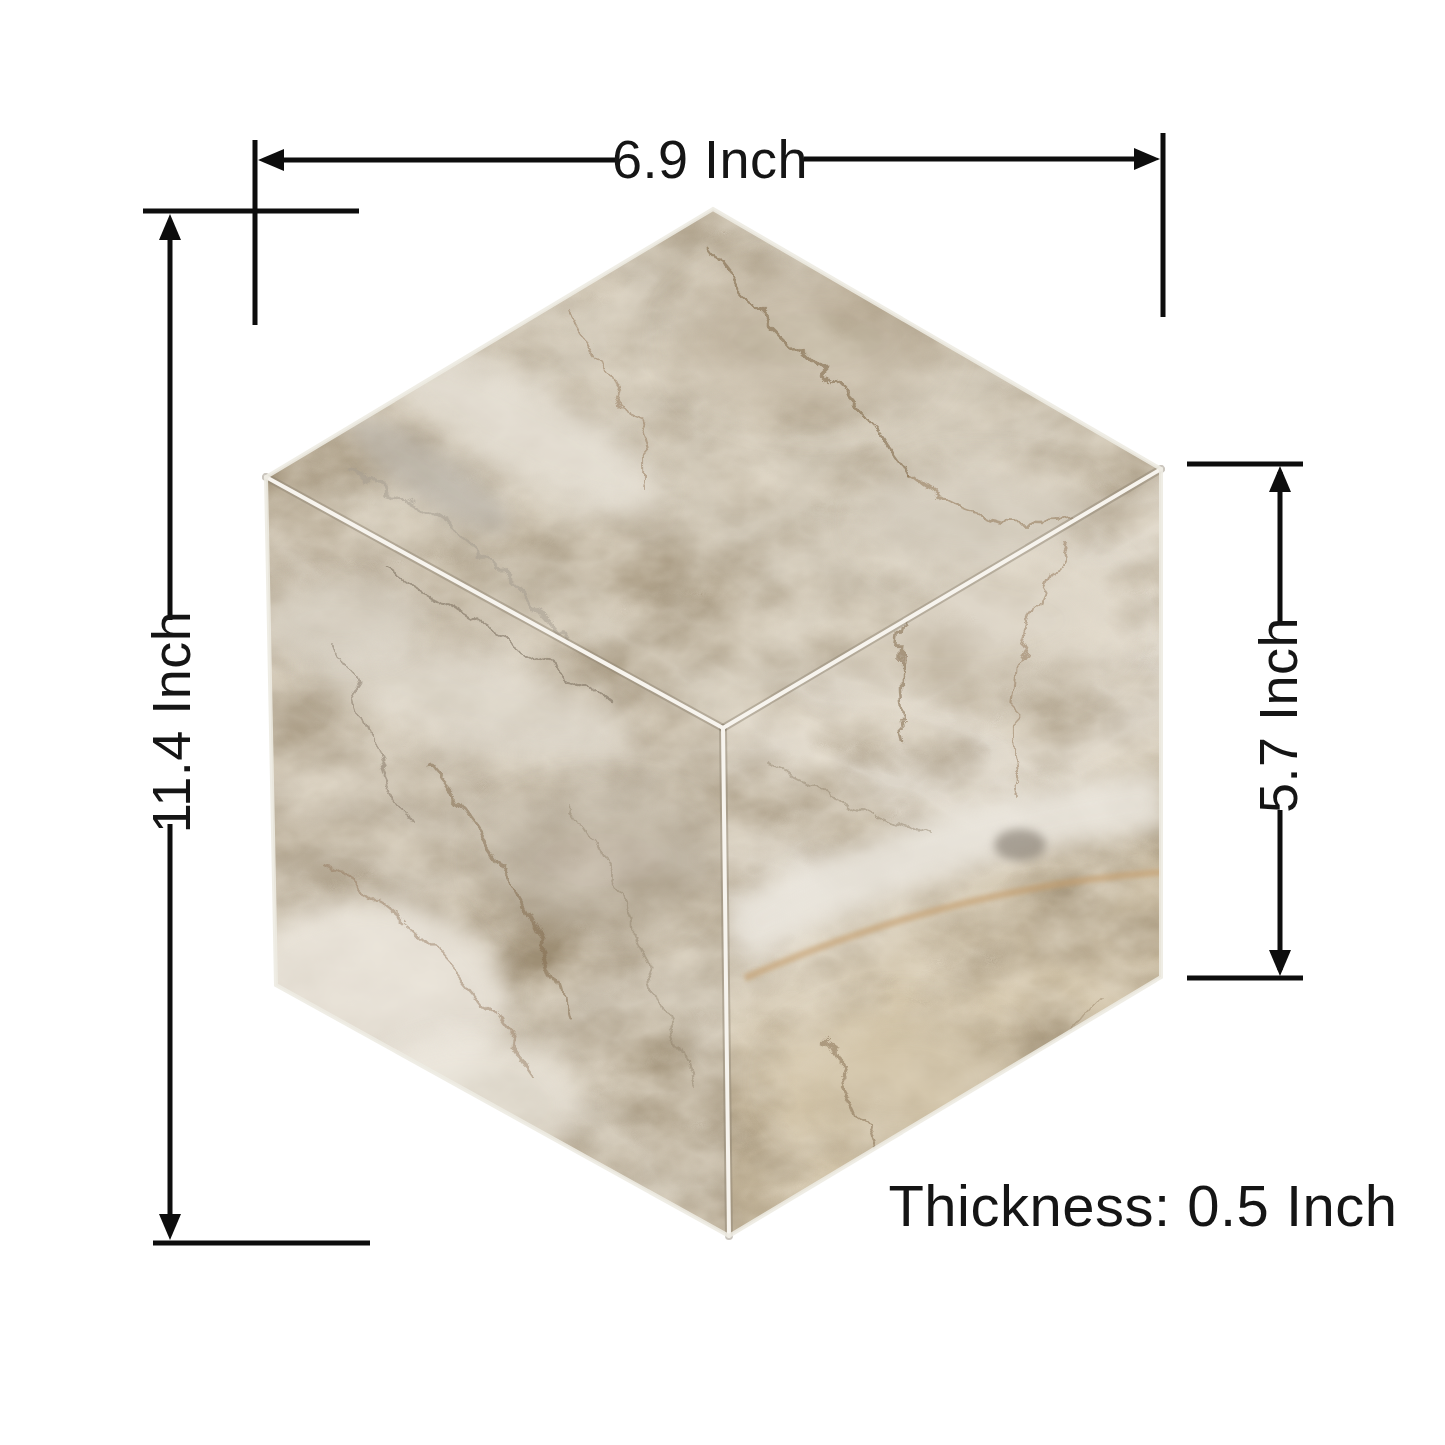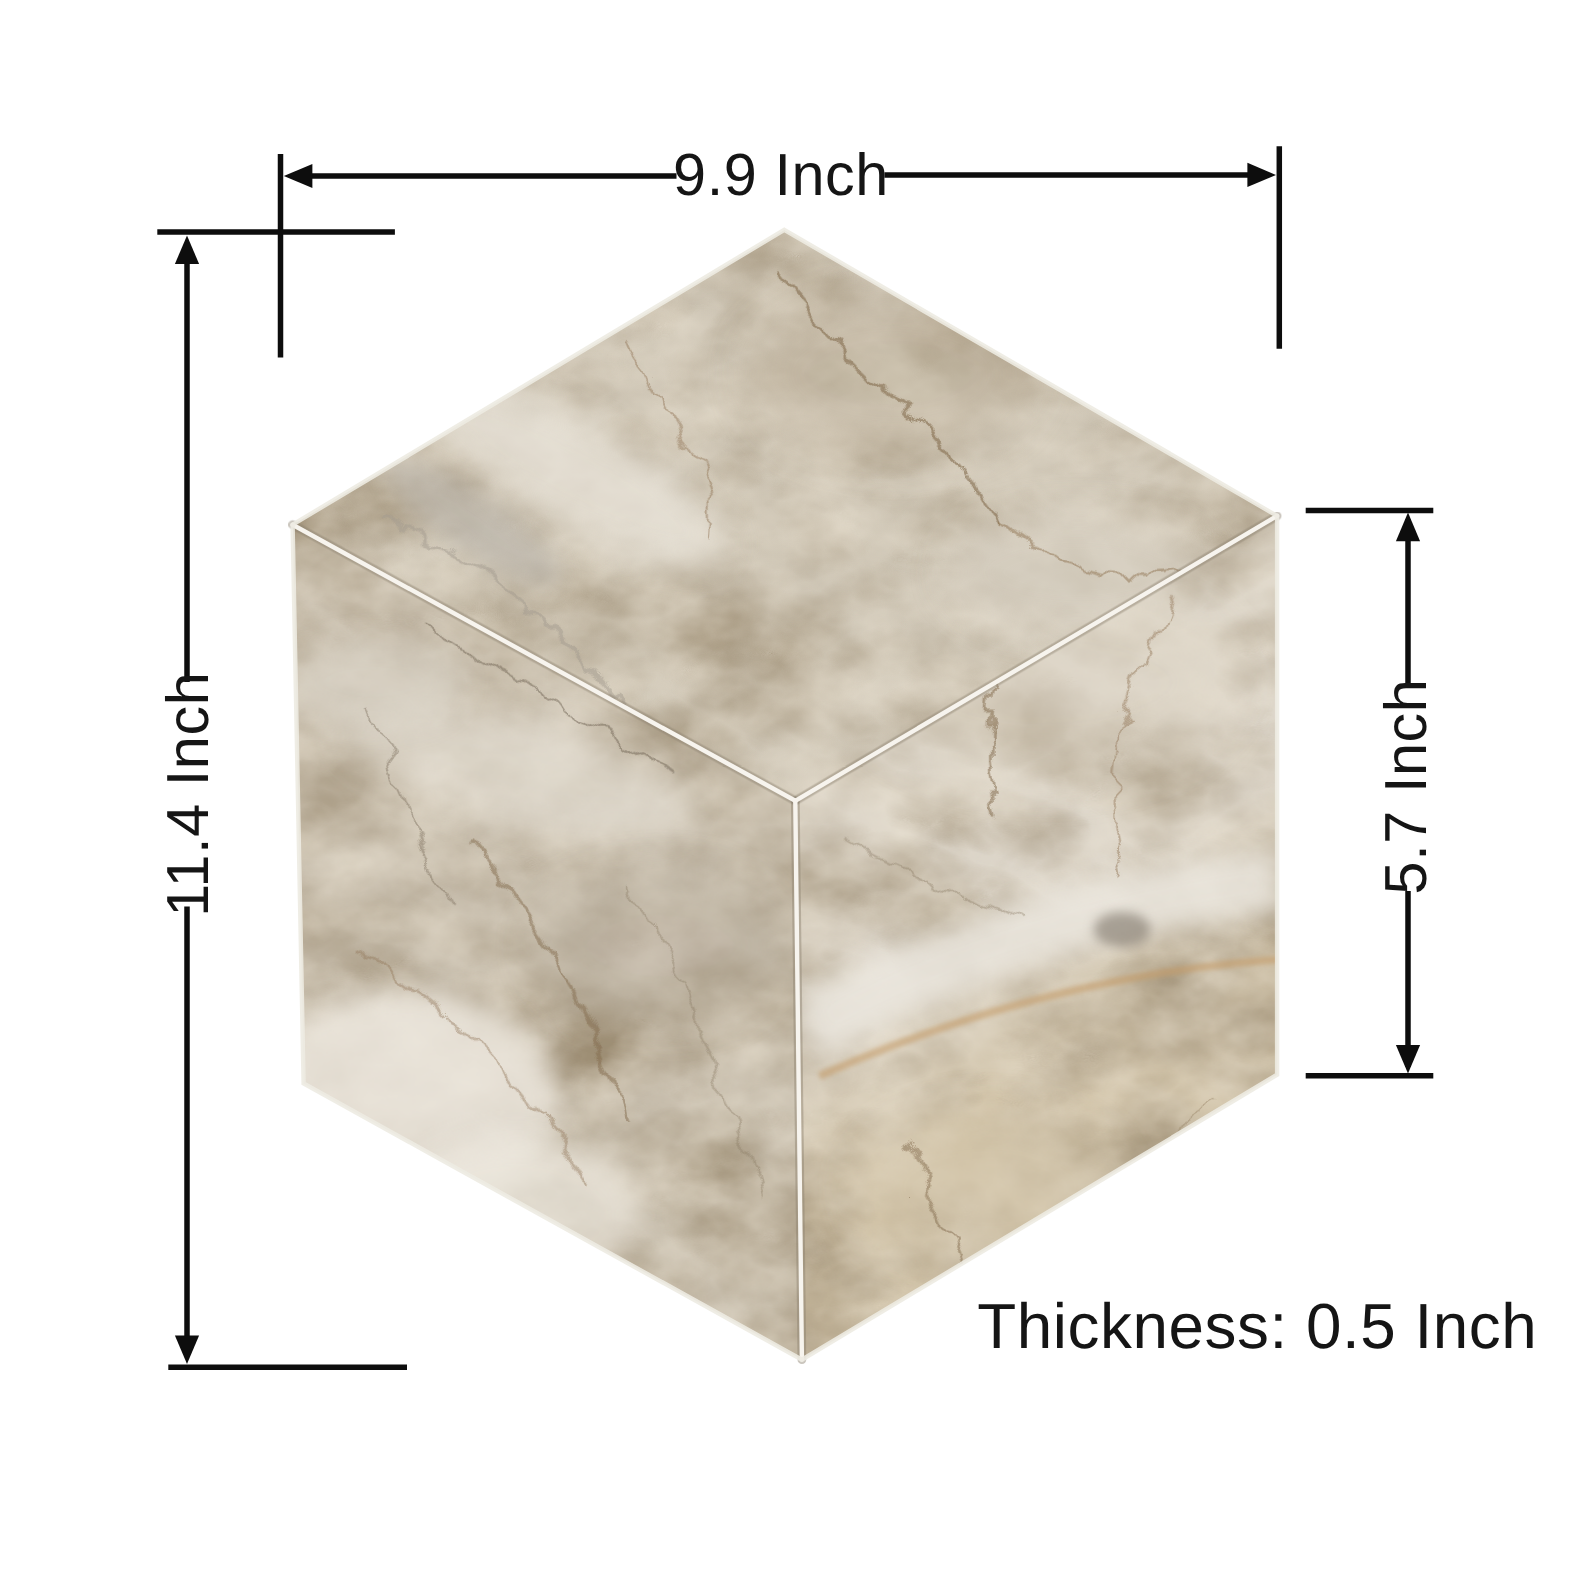--- a/index.html
+++ b/index.html
@@ -187,21 +187,21 @@
     <g>
       <line class="dimline" x1="1187" y1="464" x2="1303" y2="464"></line>
       <line class="dimline" x1="1187" y1="978" x2="1303" y2="978"></line>
       <line class="dimline" x1="1280" y1="472" x2="1280" y2="622"></line>
       <line class="dimline" x1="1280" y1="810" x2="1280" y2="970"></line>
       <polygon class="dimarrow" points="1280,466 1269,492 1291,492"></polygon>
       <polygon class="dimarrow" points="1280,976 1269,950 1291,950"></polygon>
     </g>
   </svg>
 
-  <div class="dim-label" style="left:710px; top:159px;">9.9 Inch</div>
+  <div class="dim-label" style="left:710px; top:159px;">6.9 Inch</div>
 
   <div class="dim-label vertical" style="left:171px; top:722px;">11.4 Inch</div>
 
   <div class="dim-label vertical" style="left:1278px; top:715px;">5.7 Inch</div>
 
   <div class="thickness-label" style="left:1143px; top:1206px;text-align:center;">Thickness: 0.5 Inch</div>
 
 </div>
 
 </body></html>

